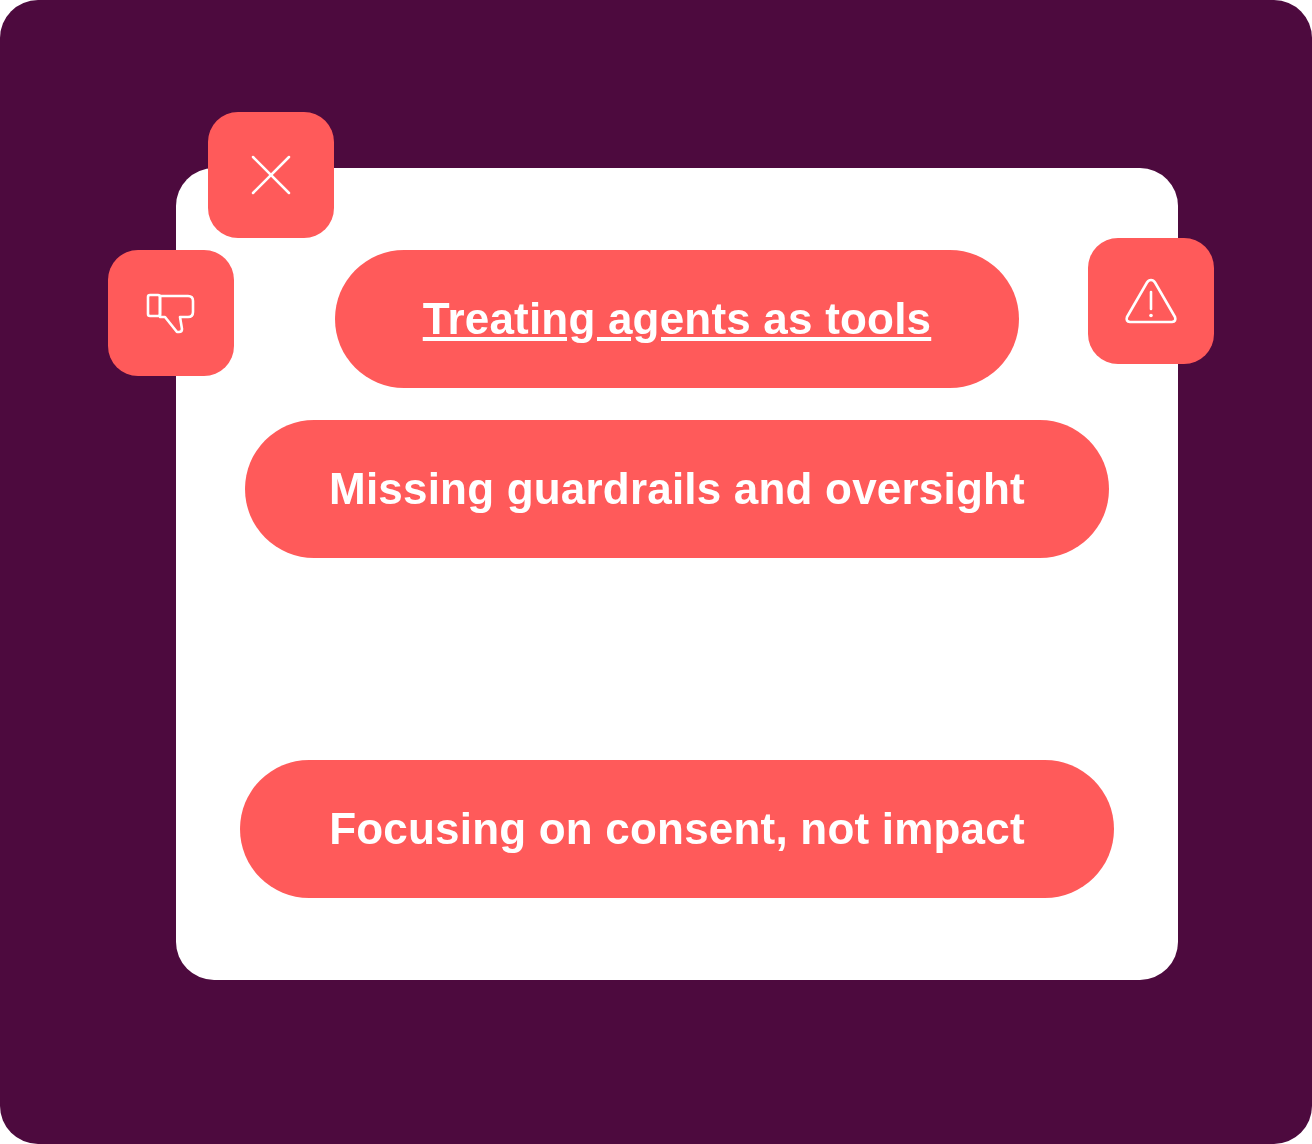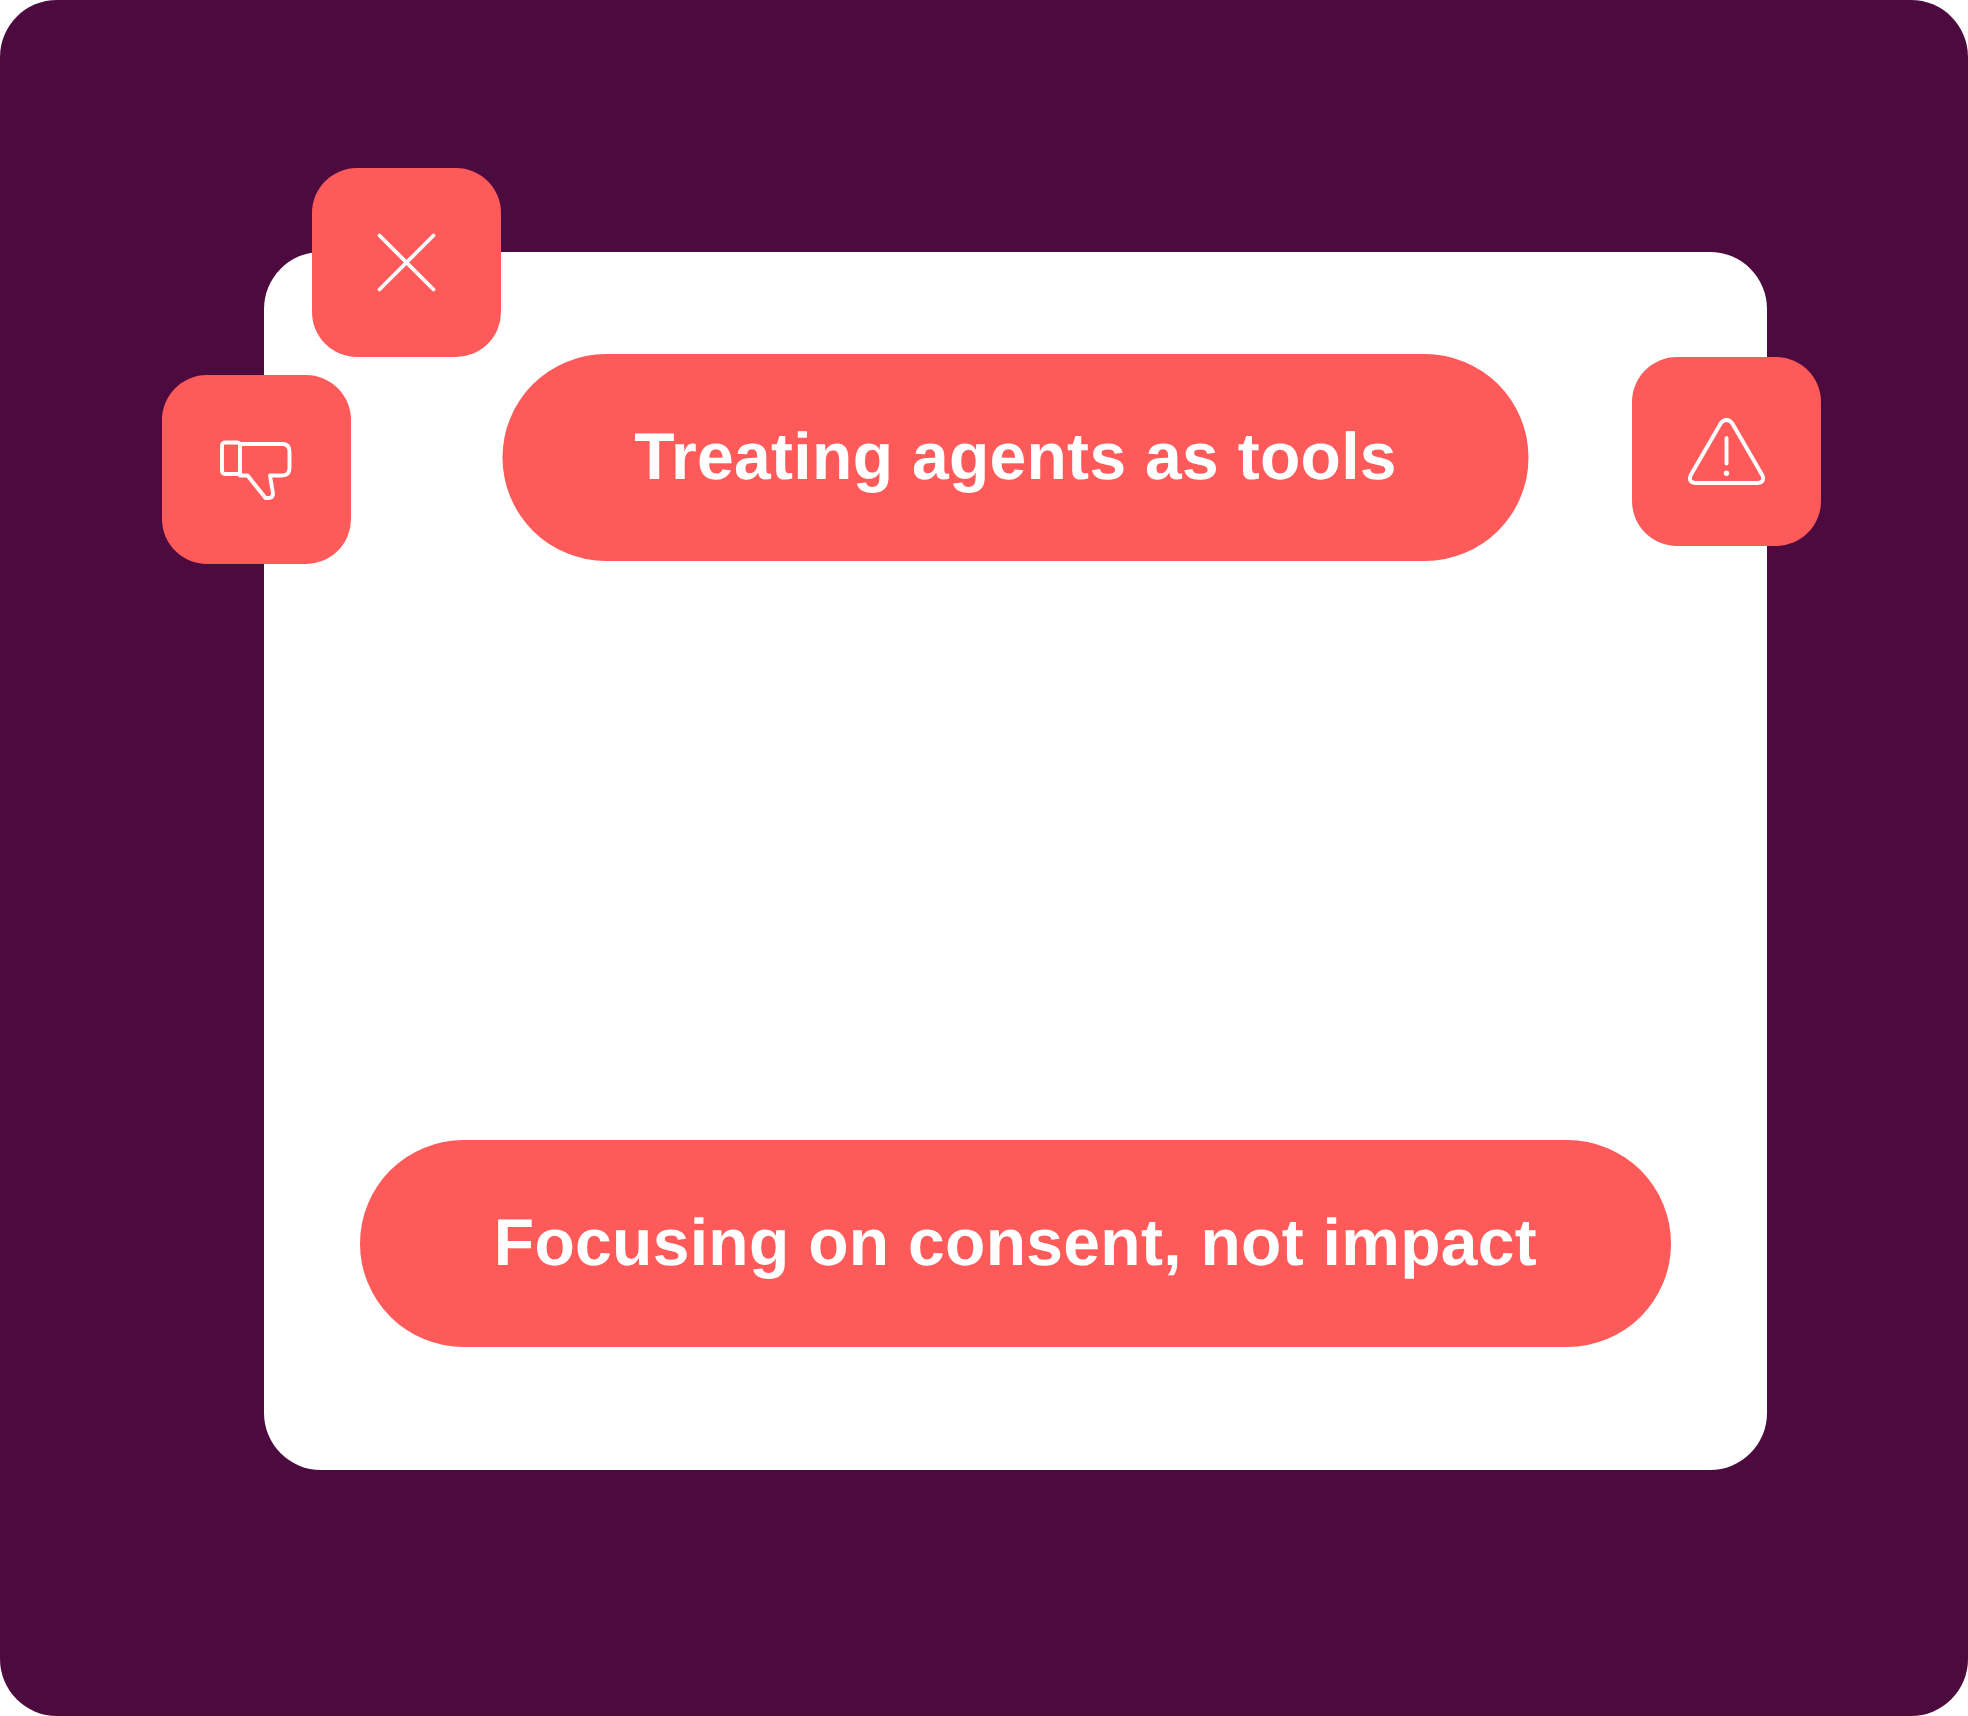--- a/index.html
+++ b/index.html
@@ -23,22 +23,25 @@
     background: #ff5a5a; display: flex; align-items: center; justify-content: center;
   }
   .icon-tile svg { display: block; }
 </style>
 </head>
 <body>
 
 <div class="frame">
   <div class="card"></div>
 
-  <div class="pill" style="left:335px; top:236px; width:684px;">
+  <div class="pill" style="left:335px; top:250px; width:684px;text-decoration:underline;">
     <span>Treating agents as tools</span>
+  </div>
+  <div class="pill" style="left:245px; top:420px; width:864px;">
+    <span>Missing guardrails and oversight</span>
   </div>
   <div class="pill" style="left:240px; top:760px; width:874px;">
     <span>Focusing on consent, not impact</span>
   </div>
 
   <div class="icon-tile" style="left:208px; top:112px;">
     <svg width="42" height="42" viewBox="0 0 42 42">
       <line x1="3" y1="3" x2="39" y2="39" stroke="#ffffff" stroke-width="2.5" stroke-linecap="round"></line>
       <line x1="39" y1="3" x2="3" y2="39" stroke="#ffffff" stroke-width="2.5" stroke-linecap="round"></line>
     </svg>

